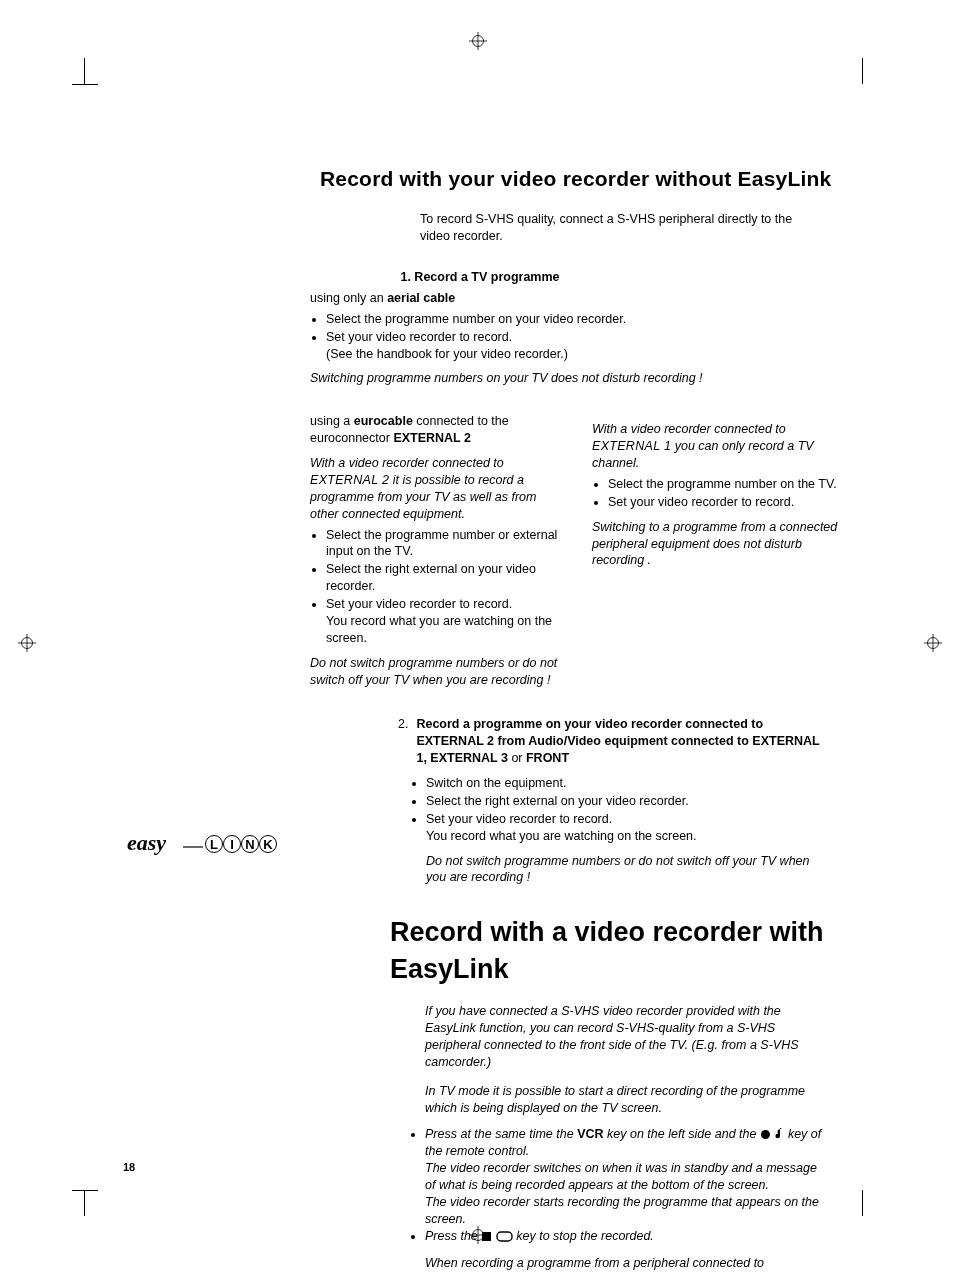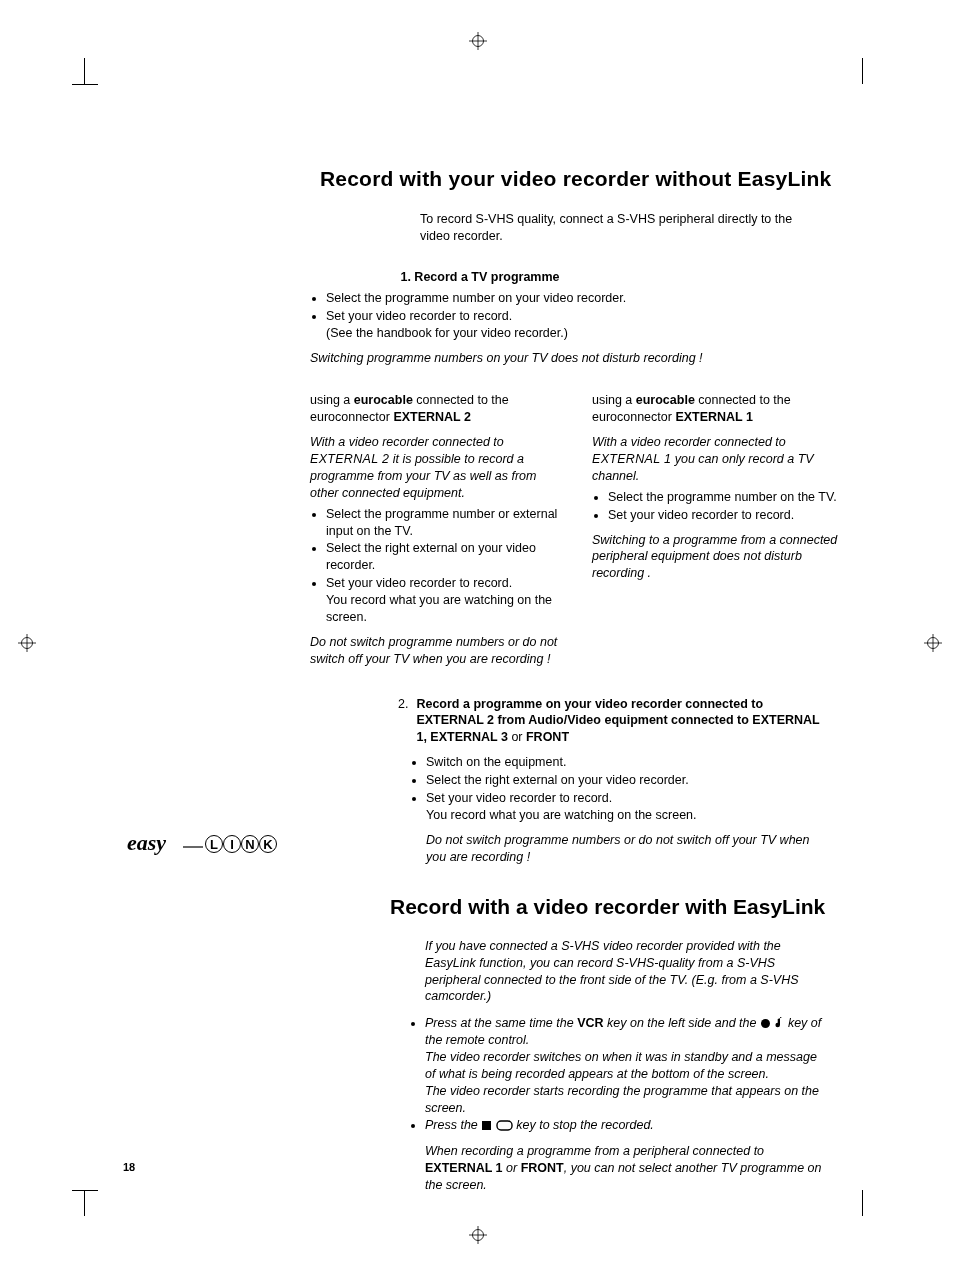--- a/index.html
+++ b/index.html
@@ -82,21 +82,21 @@
     width: 430px;
   }
   .sec2-head {
     display: flex;
     gap: 8px;
     font-weight: bold;
     margin-bottom: 8px;
   }
   .sec2-head .num { font-weight: normal; flex-shrink:0;}
   h1.title2 {
-    font-size: 21px;
+    font-size: 27px;
     font-weight: bold;
     margin: 28px 0 16px 270px;
   }
   .easylink {
     position: absolute;
     left: 0px;
     top: 665px;
     width: 170px;
     text-align: center;
   }
@@ -159,40 +159,40 @@
 
   <div class="content">
 
     <h1 class="title">Record with your video recorder without EasyLink</h1>
 
     <div class="intro">To record S-VHS quality, connect a S-VHS peripheral directly to the video recorder.</div>
 
     <div class="sec-head">1.   Record a TV programme</div>
 
     <div class="leftblock">
+      <div><span>using only an </span><span class="bold">aerial cable</span></div>
       <ul class="bul">
         <li>Select the programme number on your video recorder.</li>
         <li><span>Set your video recorder to record.</span><br><span>(See the handbook for your video recorder.)</span></li>
       </ul>
       <div class="note">Switching programme numbers on your TV does not disturb recording !</div>
     </div>
 
     <div class="two-col">
       <div class="col">
         <div><span>using a </span><span class="bold">eurocable</span><span> connected to the euroconnector </span><span class="bold">EXTERNAL 2</span></div>
         <div class="note"><span>With a video recorder connected to </span><span class="small-caps">EXTERNAL 2</span><span> it is possible to record a programme from your TV as well as from other connected equipment.</span></div>
         <ul class="bul">
           <li>Select the programme number or external input on the TV.</li>
           <li>Select the right external on your video recorder.</li>
           <li><span>Set your video recorder to record.</span><br><span>You record what you are watching on the screen.</span></li>
         </ul>
         <div class="note">Do not switch programme numbers or do not switch off your TV when you are  recording !</div>
       </div>
       <div class="col">
-        <div><span>using a </span><span class="bold">eurocable</span><span> connected to the euroconnector </span><span class="bold">EXTERNAL 1</span></div>
         <div class="note"><span>With a video recorder connected to </span><span class="small-caps">EXTERNAL 1</span><span> you can only record a TV channel.</span></div>
         <ul class="bul">
           <li>Select the programme number on the TV.</li>
           <li>Set your video recorder to record.</li>
         </ul>
         <div class="note">Switching to a programme from a connected peripheral equipment does not disturb recording .</div>
       </div>
     </div>
 
     <div class="sec2">
@@ -222,20 +222,21 @@
           <circle cx="45" cy="9" r="8.5" fill="none" stroke="#000" stroke-width="1"></circle>
             <text x="45" y="14" text-anchor="middle" font-size="13" font-weight="bold">N</text>
           <circle cx="63" cy="9" r="8.5" fill="none" stroke="#000" stroke-width="1"></circle>
             <text x="63" y="14" text-anchor="middle" font-size="13" font-weight="bold">K</text>
         </g>
       </svg>
     </div>
 
     <div class="block3">
       <div class="note">If you have connected a S-VHS video recorder provided with the EasyLink function, you can record S-VHS-quality from a S-VHS peripheral connected to the front side of the TV.  (E.g. from a S-VHS camcorder.)</div>
+      <div class="note" style="margin-top:12px">In TV mode it is possible to start a direct recording of the programme which is being displayed on the TV screen.</div>
       <ul class="bul">
         <li>
           <span>Press at the same time the </span><span class="bold" style="font-style:normal">VCR</span><span> key on the left side and the </span>
           <svg class="icon" width="11" height="11">
               <circle cx="5.5" cy="5.5" r="4.5" fill="#000"></circle>
             </svg>
           <svg class="icon" width="10" height="13">
               <path d="M6 1 L6 9 A2.3 2.3 0 1 1 3.7 6.7 L3.7 3 Q6 2.5 8 1 Z" fill="#000"></path>
             </svg>
           <span> key of the remote control.</span>

